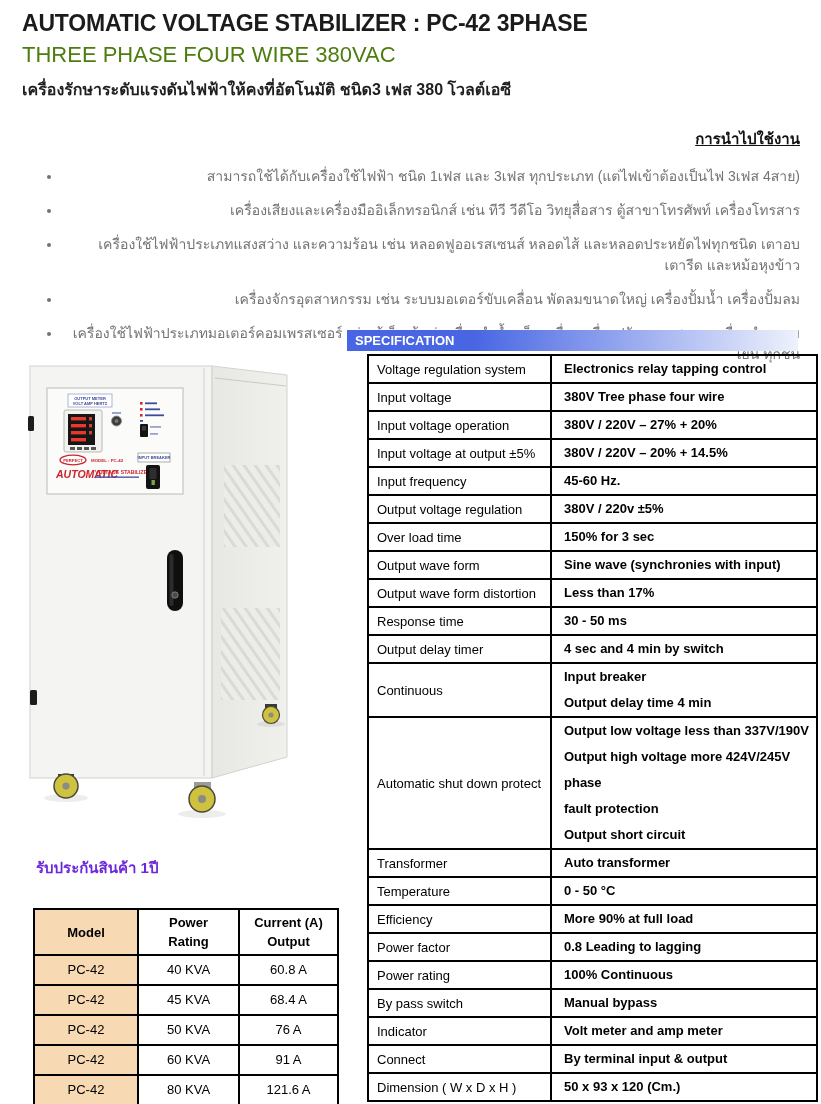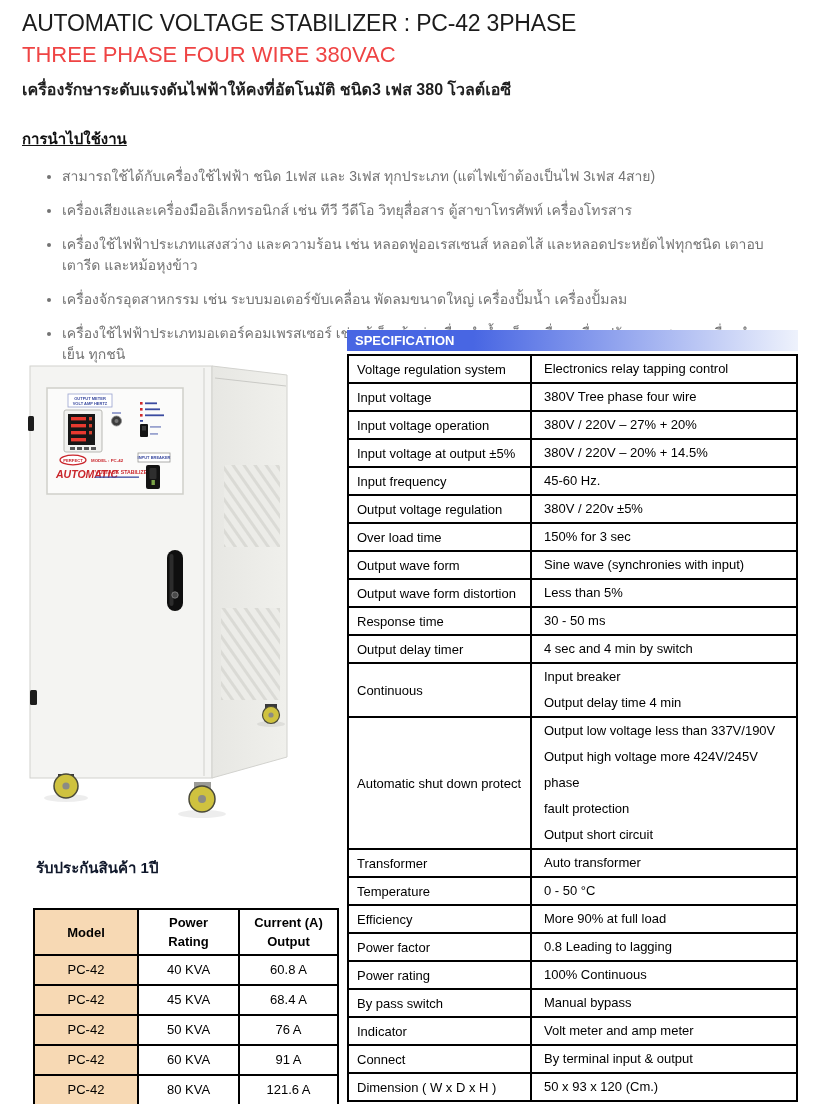--- a/index.html
+++ b/index.html
@@ -3,44 +3,44 @@
 <meta charset="utf-8">
 <style>
   html,body{margin:0;padding:0;}
   body{
     width:821px;height:1104px;position:relative;overflow:hidden;
     background:#ffffff;color:#000;
     font-family:"Liberation Sans", sans-serif;
   }
   
   .hdr{position:absolute;left:22px;top:10px;width:780px;}
-  .t1{font-size:23px;font-weight:normal;color:#1b1b1b;letter-spacing:-0.2px;}
-  .t2{font-size:22px;color:#ef4444;margin-top:5px;}
+  .t1{font-size:23px;font-weight:bold;color:#1b1b1b;letter-spacing:-0.2px;}
+  .t2{font-size:22px;color:#4d7c0f;margin-top:5px;}
   .t3{font-size:16px;font-weight:bold;color:#1f1f1f;margin-top:9px;}
   
-  .usage{position:absolute;left:22px;top:127px;width:778px;}
+  .usage{position:absolute;left:22px;top:127px;width:778px;text-align:right;}
   .usage-h{font-size:15px;font-weight:bold;text-decoration:underline;color:#111;}
   .usage ul{margin:15px 0 0 40px;padding:0;}
   .usage li{font-size:14px;line-height:1.5;margin-bottom:13px;color:#737373;}
   
   .figure{position:absolute;left:28px;top:358px;width:272px;height:472px;}
   
   .spec{position:absolute;left:347px;top:330px;width:451px;}
   .spec-hbar{
     height:21px;line-height:21px;padding-left:8px;box-sizing:border-box;
     font-size:13px;font-weight:bold;color:#fff;
     background:linear-gradient(90deg,#4866e3 0%,#4866e3 28%,#eef2fc 100%);
   }
-  .spec table{border-collapse:collapse;width:451px;margin-top:3px;table-layout:fixed;}
+  .spec table{border-collapse:collapse;width:451px;margin-top:3px;table-layout:fixed;margin-left:20px;}
   .spec td{border:2px solid #000;font-size:13px;vertical-align:middle;}
   .spec .spec-label{width:169px;padding:0 4px 0 8px;}
   .spec .spec-value{padding:0 4px 0 12px;}
-  .spec .spec-value div{line-height:26px;}
-  
-  .warranty{position:absolute;left:36px;top:856px;font-size:15px;font-weight:bold;color:#0f172a;}
+  .spec .spec-value div{line-height:26px;font-weight:bold;}
+  
+  .warranty{position:absolute;left:36px;top:856px;font-size:15px;font-weight:bold;color:#6d28d9;}
   .models{position:absolute;left:33px;top:908px;}
   .models table{border-collapse:collapse;width:304px;table-layout:fixed;}
   .models th,.models td{border:2px solid #000;text-align:center;font-size:13px;}
   .models th{font-weight:bold;padding:3px 0;}
   .models th div{line-height:19px;}
   .models td{height:26px;line-height:26px;}
   .models .c0{width:102px;}
   .models .c1{width:99px;}
   .models .c2{width:97px;}
   .model-cell{background:#f7d9b4;}
@@ -232,21 +232,21 @@
         </tr>
         <tr>
           <td class="spec-label">Output wave form</td>
           <td class="spec-value">
             <div>Sine wave (synchronies with input)</div>
           </td>
         </tr>
         <tr>
           <td class="spec-label">Output wave form distortion</td>
           <td class="spec-value">
-            <div>Less than 5%</div>
+            <div>Less than 17%</div>
           </td>
         </tr>
         <tr>
           <td class="spec-label">Response time</td>
           <td class="spec-value">
             <div>30 - 50 ms</div>
           </td>
         </tr>
         <tr>
           <td class="spec-label">Output delay timer</td>

